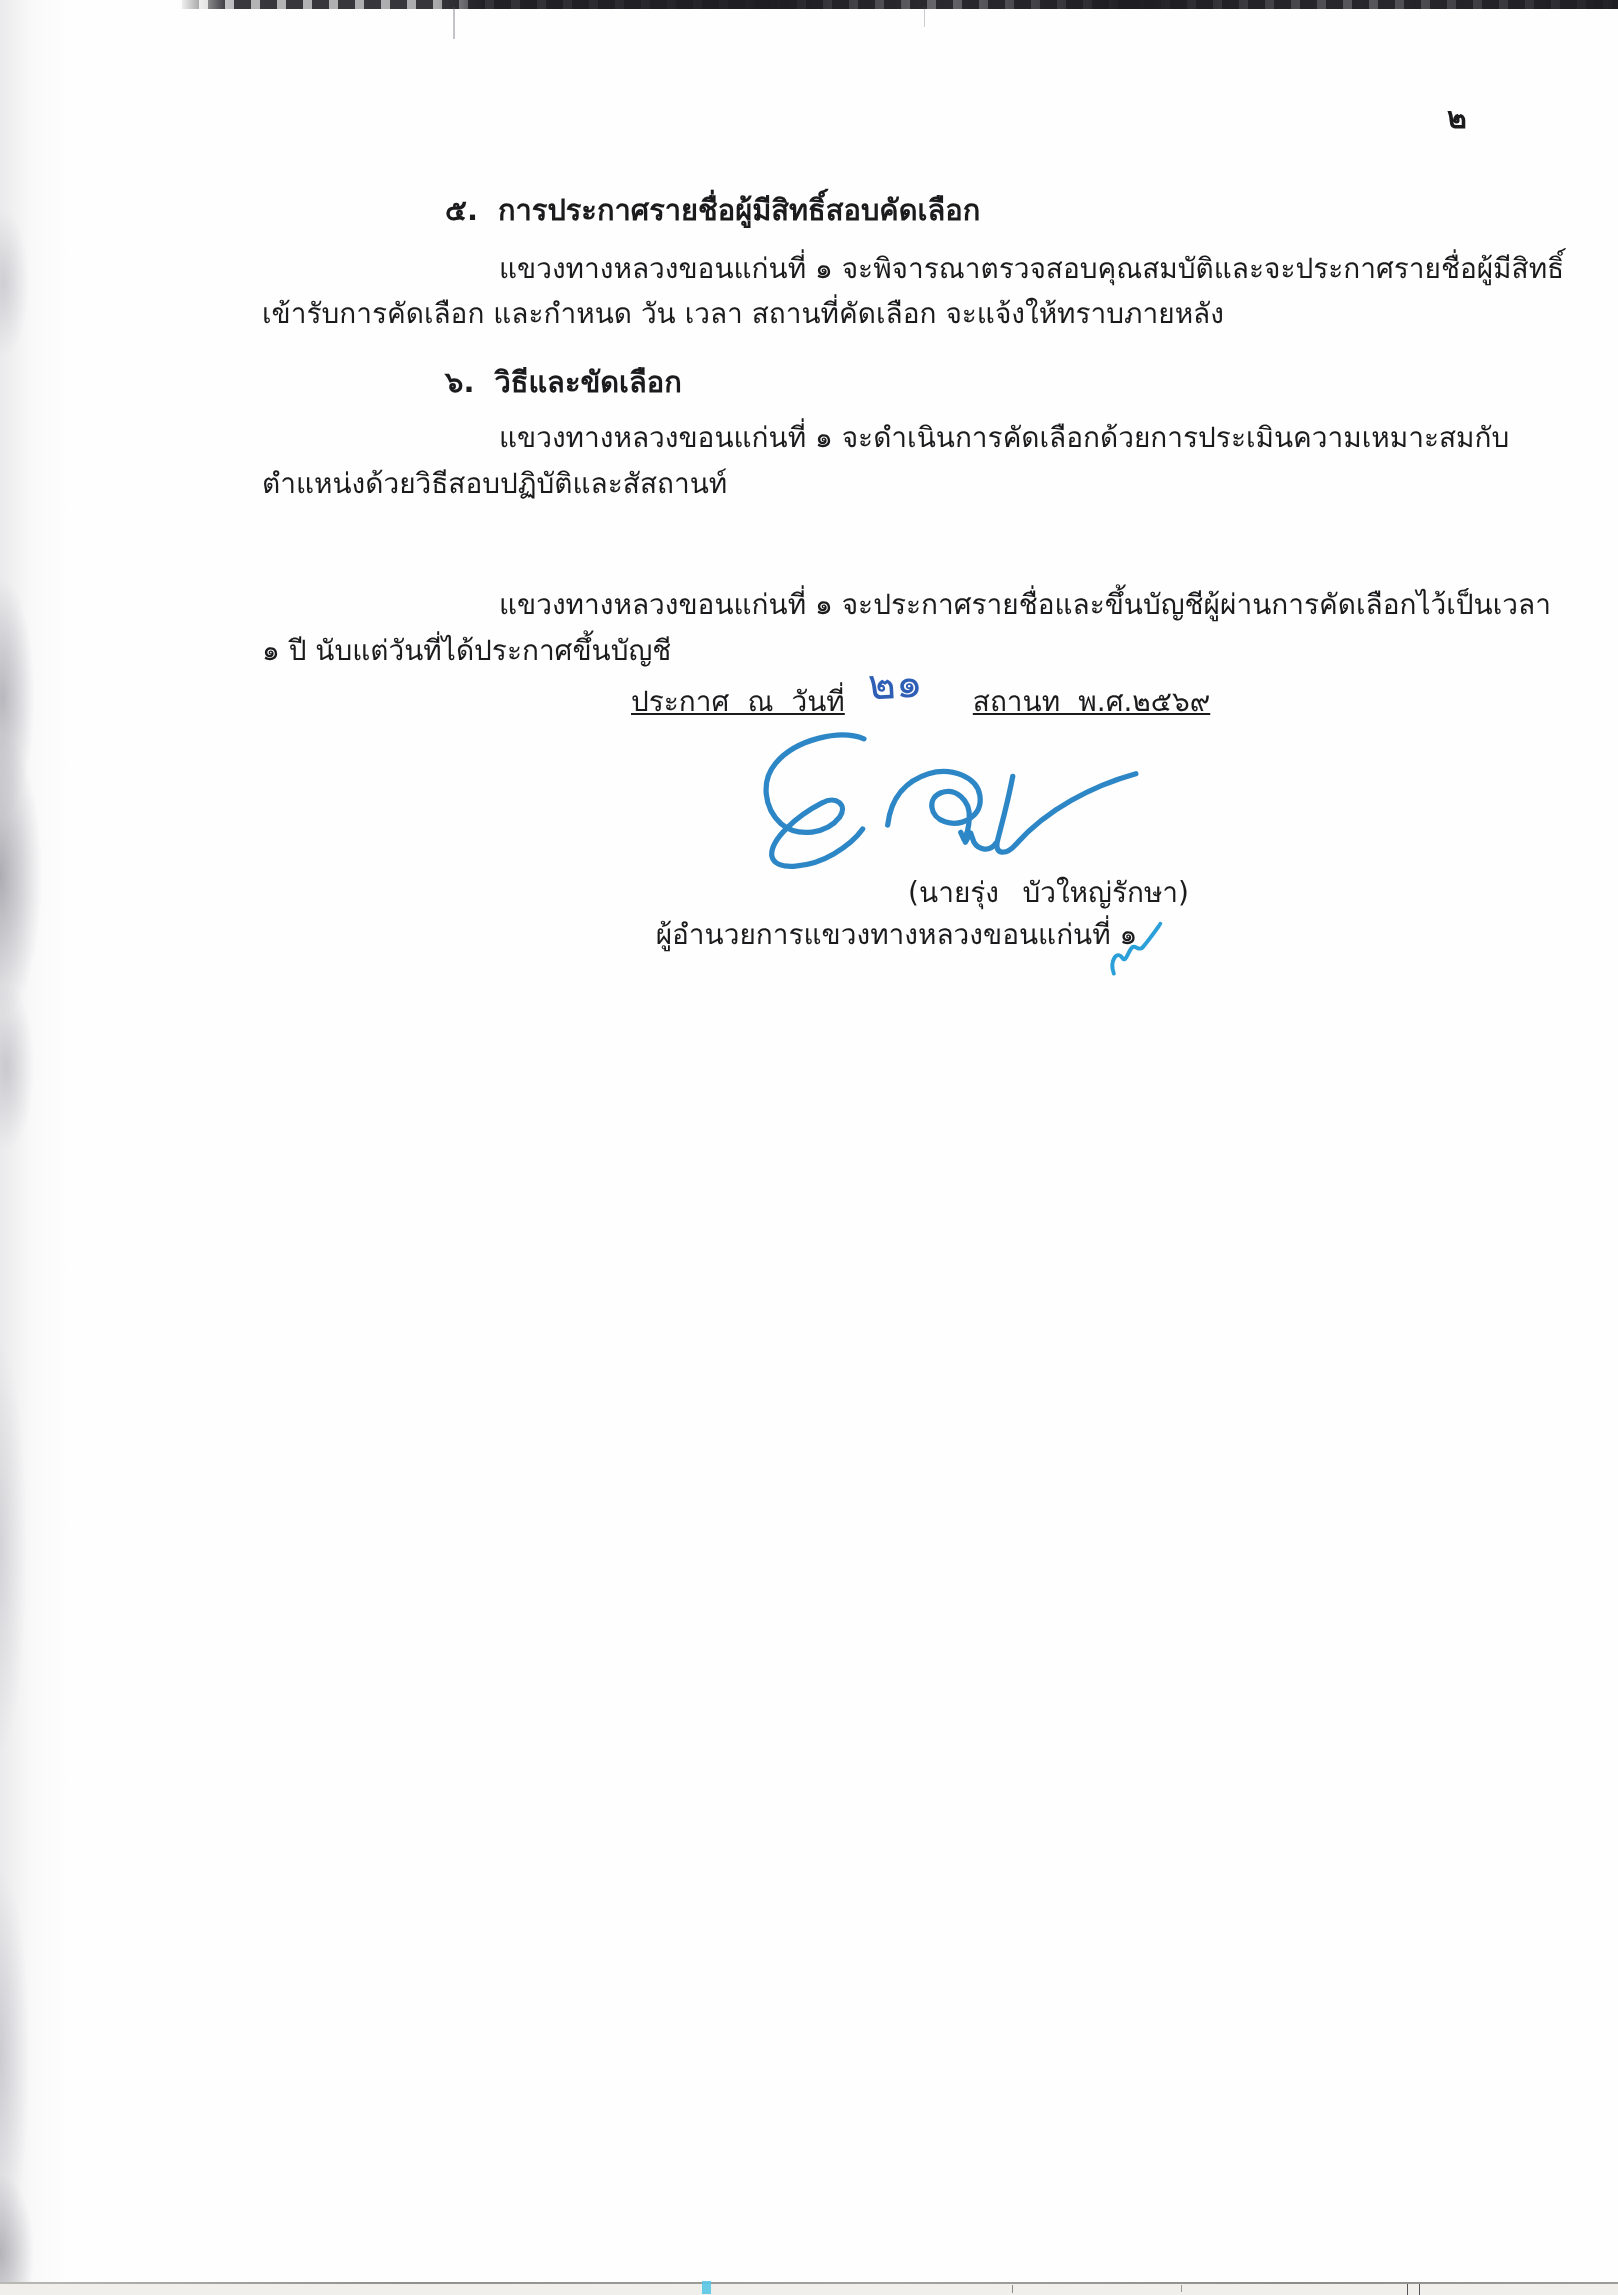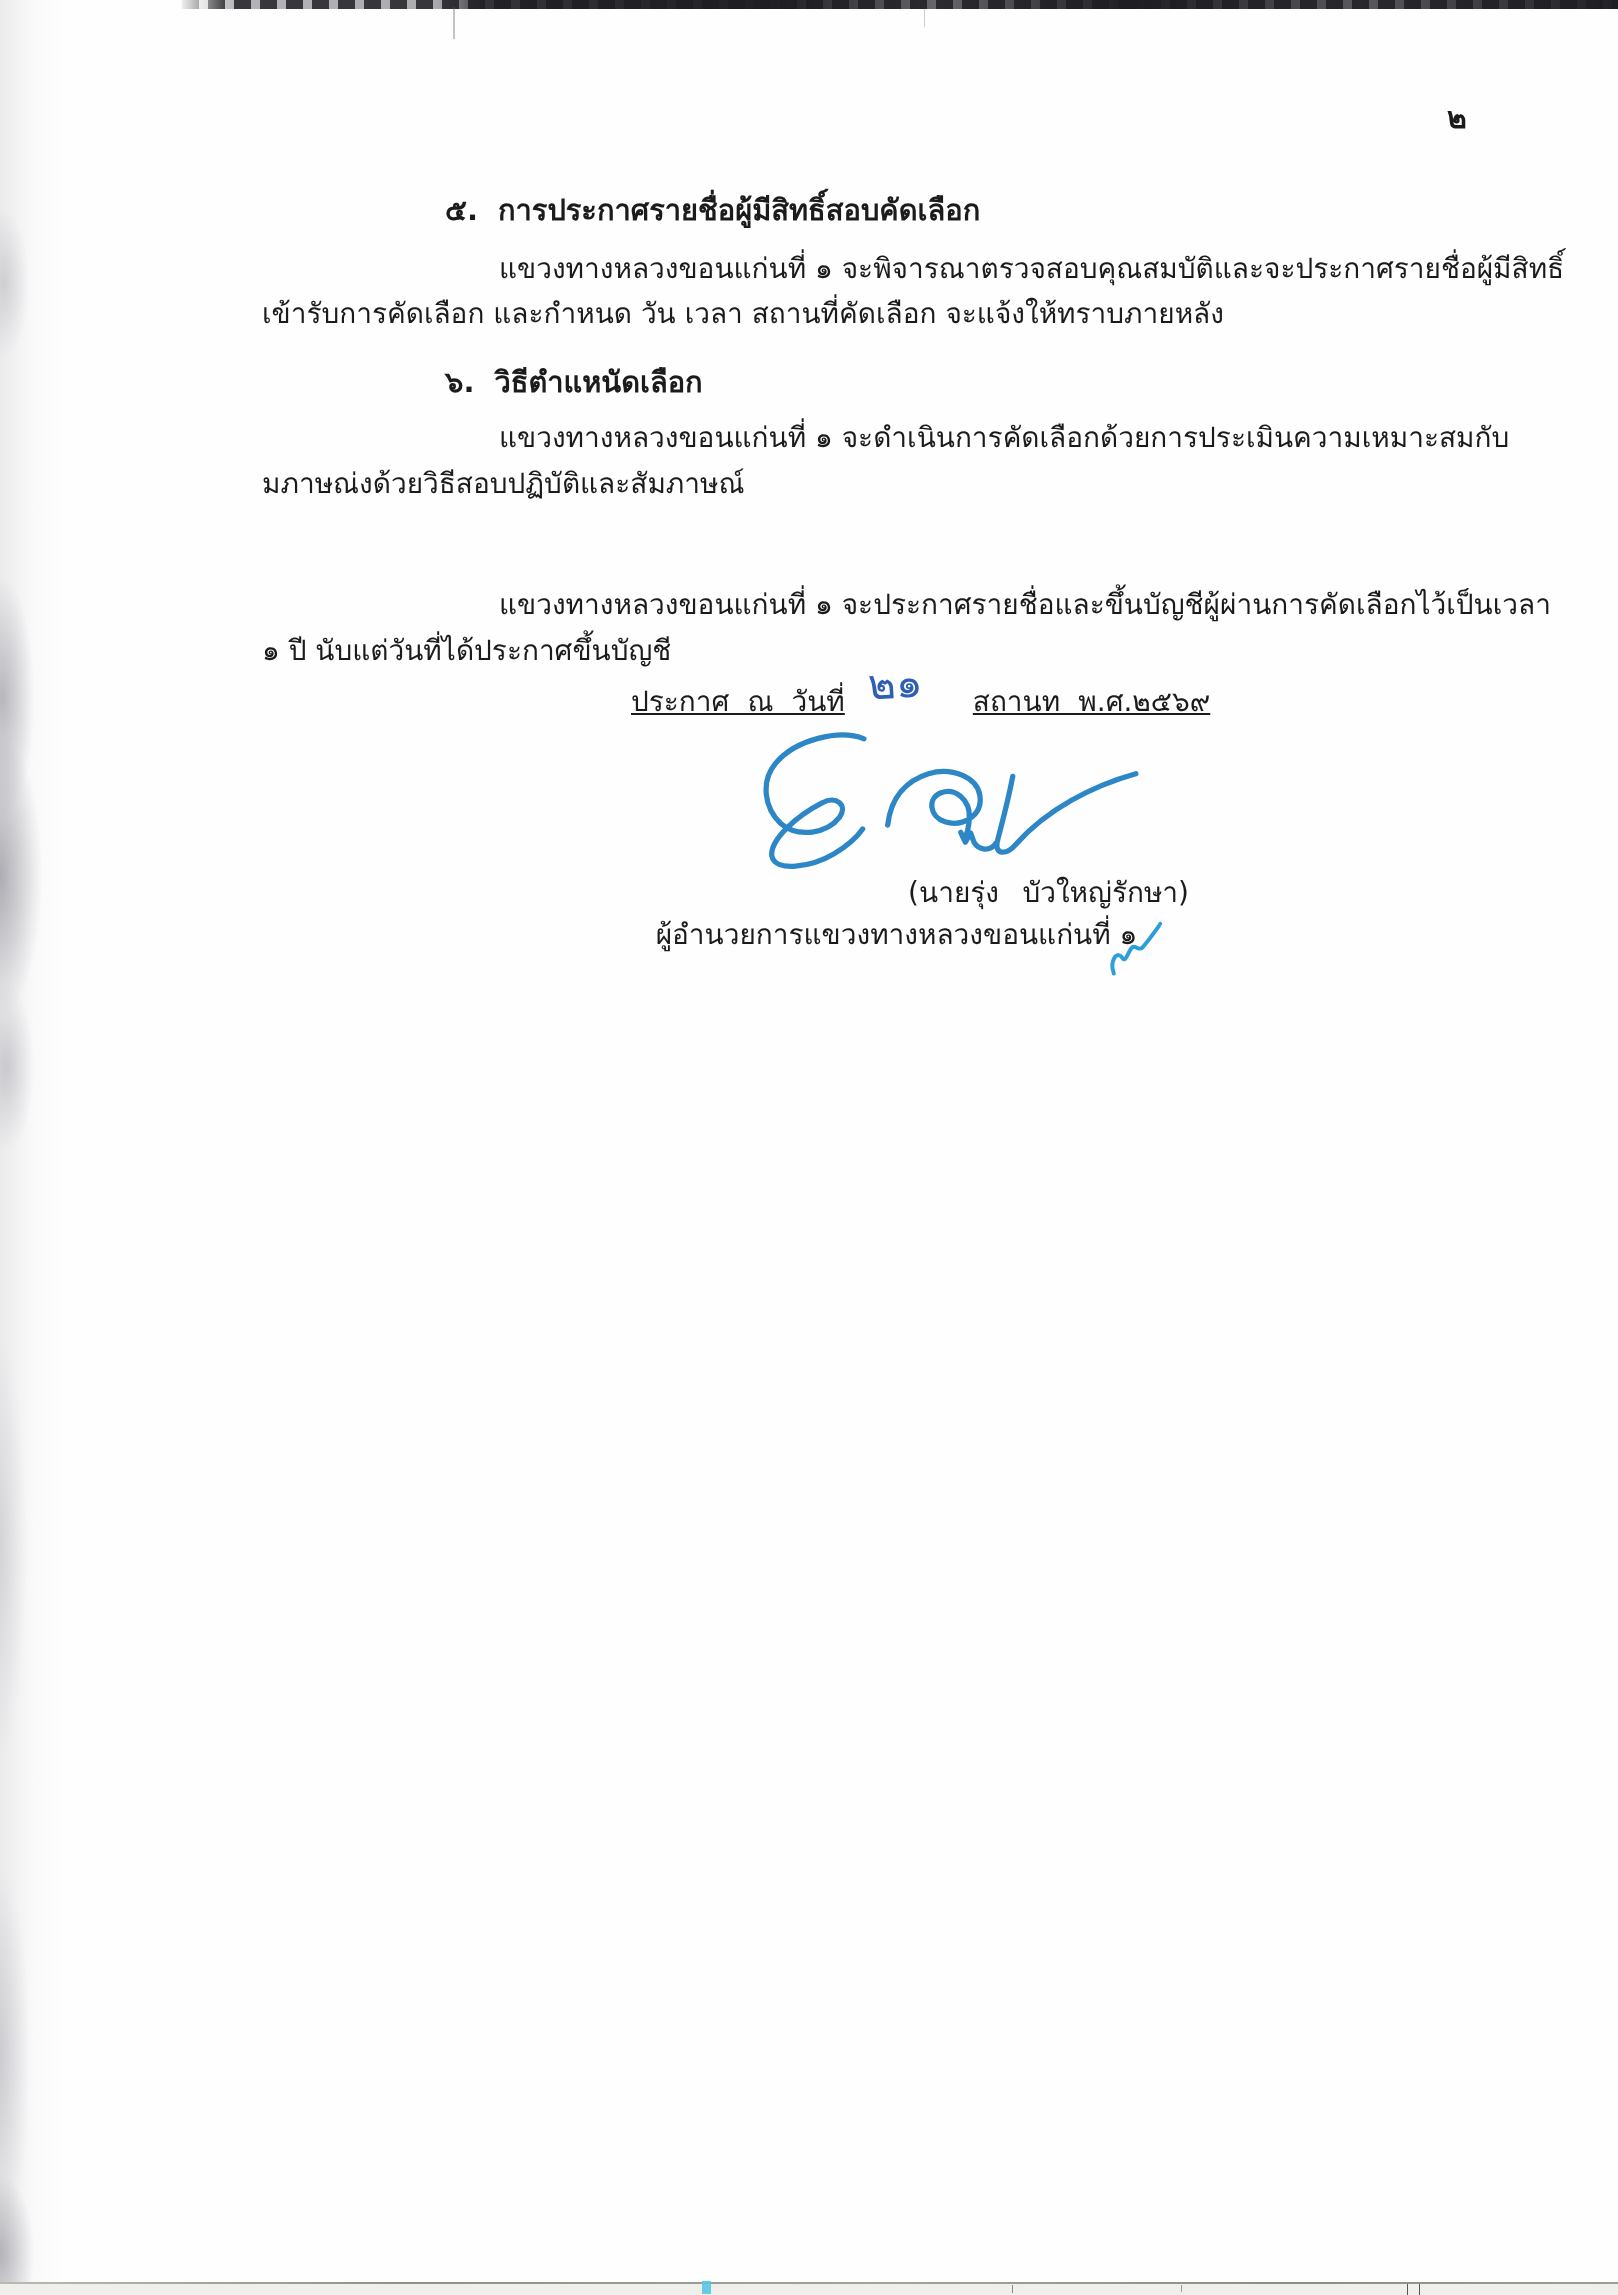--- a/index.html
+++ b/index.html
@@ -89,23 +89,23 @@
   <div class="scan-top-streak1"></div>
   <div class="scan-top-streak2"></div>
   <div class="scan-left"></div>
 
   <div class="page-number">๒</div>
 
   <div class="t heading" id="h5"><span class="num">๕.</span><span>การประกาศรายชื่อผู้มีสิทธิ์สอบคัดเลือก</span></div>
   <div class="t" id="p5a">แขวงทางหลวงขอนแก่นที่ ๑ จะพิจารณาตรวจสอบคุณสมบัติและจะประกาศรายชื่อผู้มีสิทธิ์</div>
   <div class="t" id="p5b">เข้ารับการคัดเลือก และกำหนด วัน เวลา สถานที่คัดเลือก จะแจ้งให้ทราบภายหลัง</div>
 
-  <div class="t heading" id="h6"><span class="num">๖.</span><span>วิธีตำแหนัดเลือก</span></div>
+  <div class="t heading" id="h6"><span class="num">๖.</span><span>วิธีและขัดเลือก</span></div>
   <div class="t" id="p6a">แขวงทางหลวงขอนแก่นที่ ๑ จะดำเนินการคัดเลือกด้วยการประเมินความเหมาะสมกับ</div>
-  <div class="t" id="p6b">มภาษณ่งด้วยวิธีสอบปฏิบัติและสัมภาษณ์</div>
+  <div class="t" id="p6b">ตำแหน่งด้วยวิธีสอบปฏิบัติและสัสถานท์</div>
 
   <div class="t" id="p7a">แขวงทางหลวงขอนแก่นที่ ๑ จะประกาศรายชื่อและขึ้นบัญชีผู้ผ่านการคัดเลือกไว้เป็นเวลา</div>
   <div class="t" id="p7b">๑ ปี นับแต่วันที่ได้ประกาศขึ้นบัญชี</div>
 
   <div class="t date-line">
     <span>ประกาศ ณ วันที่</span>
     <span class="date-gap"></span>
     <span>สถานท พ.ศ.๒๕๖๙</span>
   </div>
   <div class="handwritten-day">๒๑</div>

